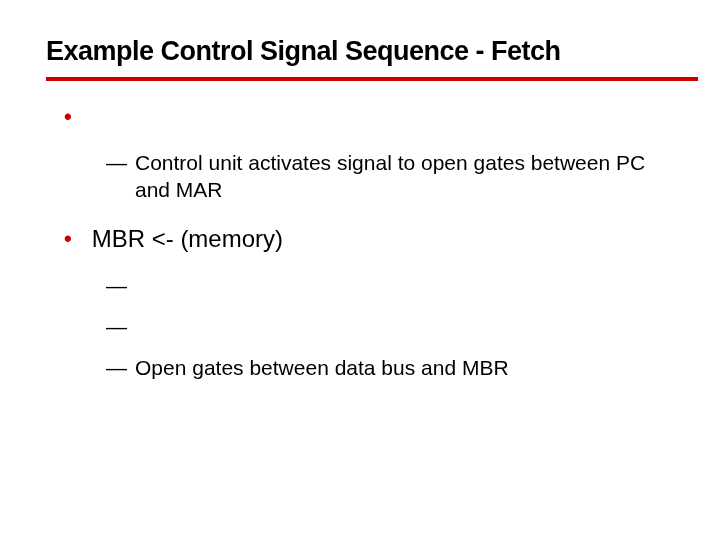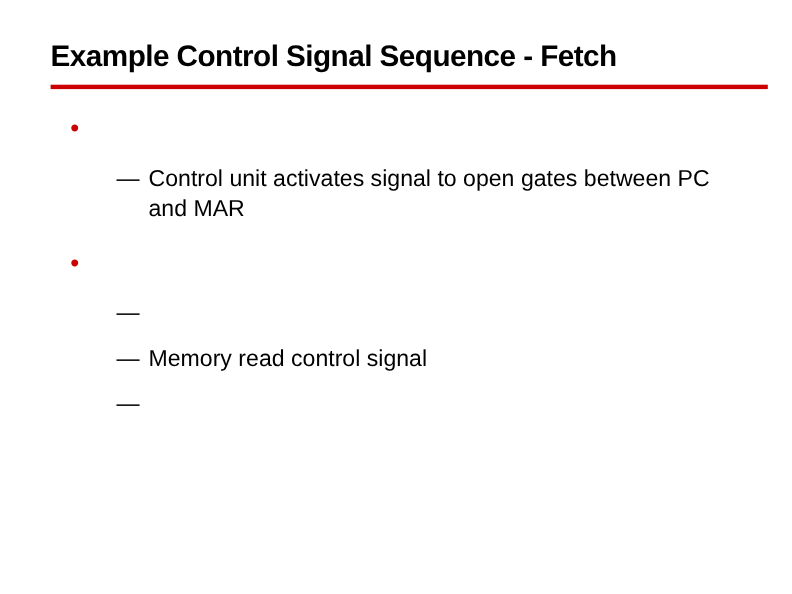--- a/index.html
+++ b/index.html
@@ -56,23 +56,24 @@
 <div class="bullet-l1">
   <span class="dot">•</span>
 </div>
 <div class="bullet-l2">
   <span class="dash">—</span>
   <span>Control unit activates signal to open gates between PC and MAR</span>
 </div>
 
 <div class="bullet-l1">
   <span class="dot">•</span>
+  <span>MBR &lt;- (memory)</span>
 </div>
 <div class="bullet-l2">
   <span class="dash">—</span>
 </div>
 <div class="bullet-l2">
   <span class="dash">—</span>
-  <span>Memory read control signal</span>
 </div>
 <div class="bullet-l2">
   <span class="dash">—</span>
+  <span>Open gates between data bus and MBR</span>
 </div>
 
 </body></html>

